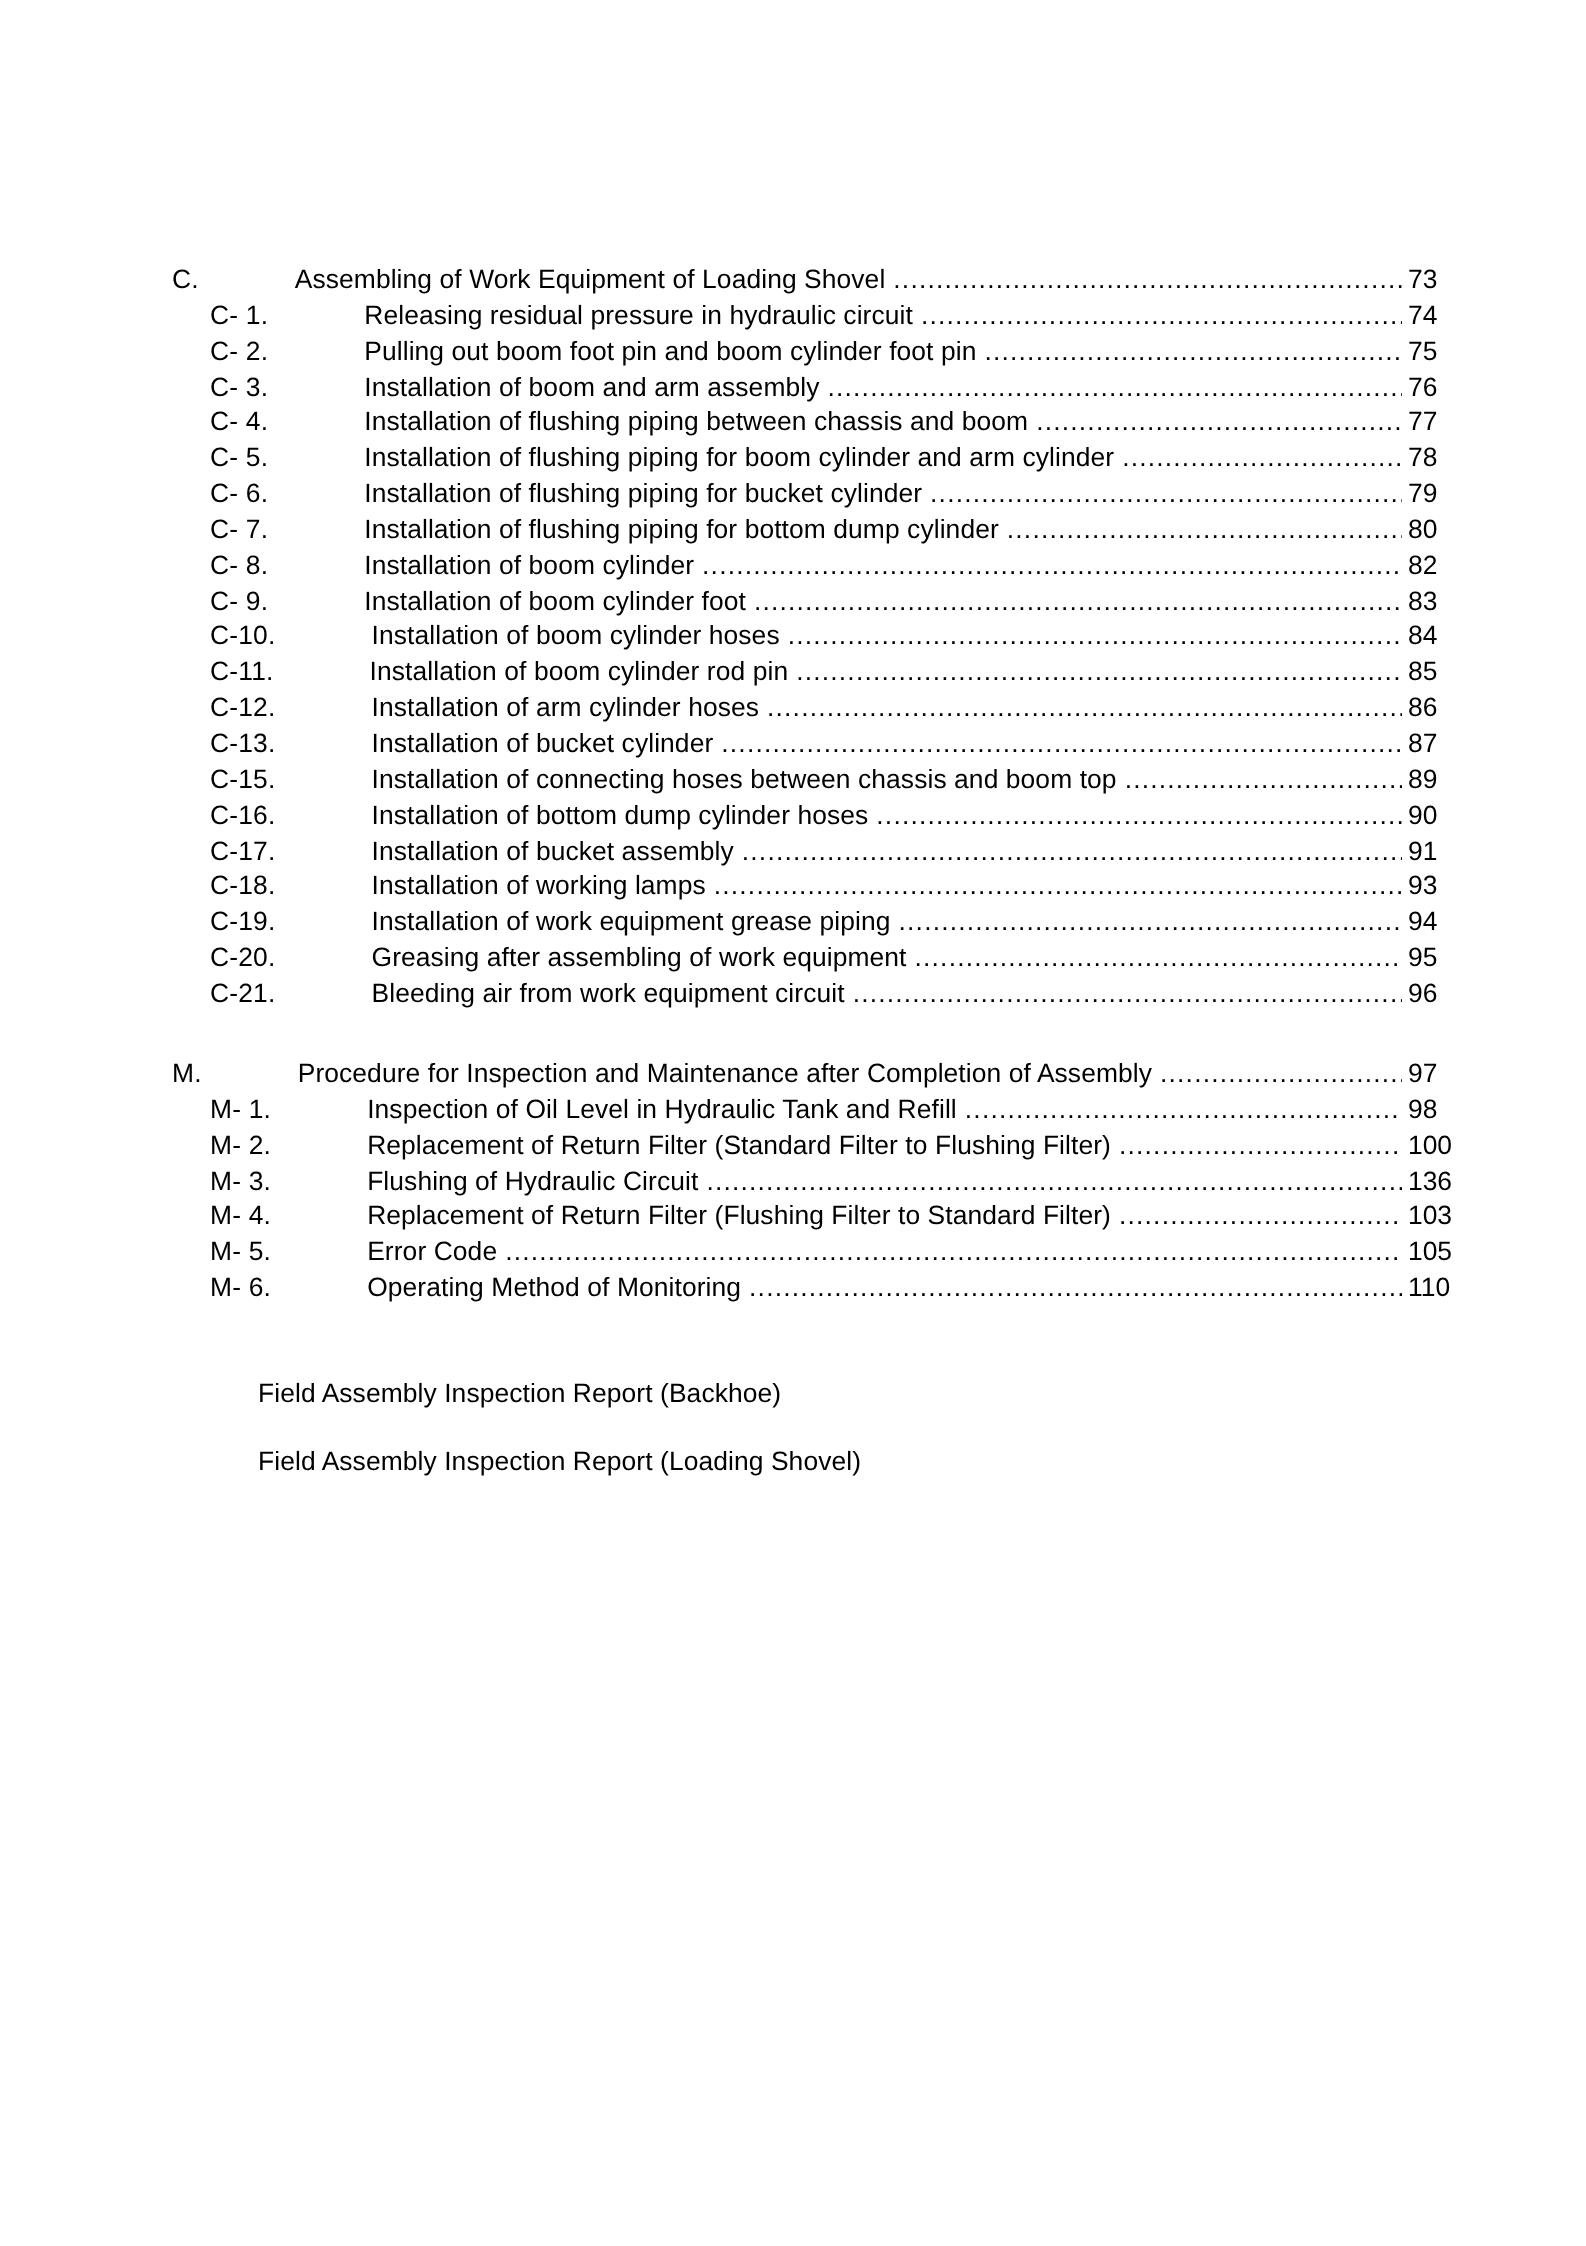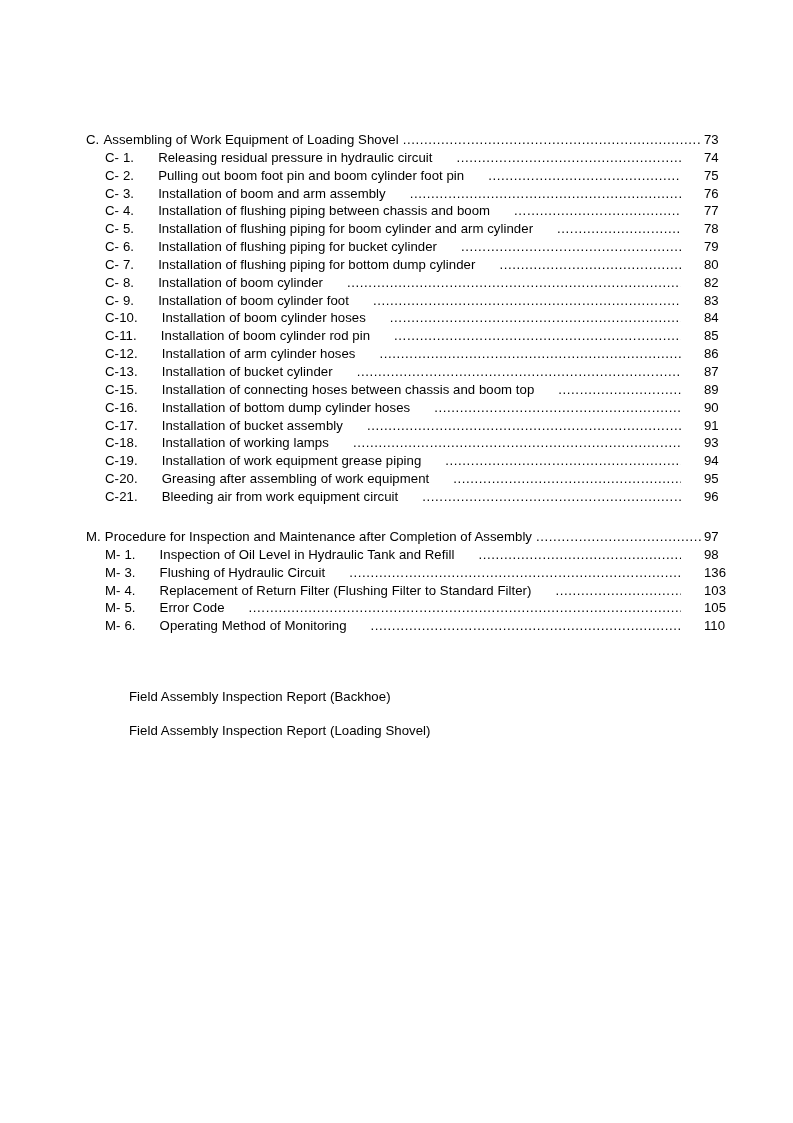--- a/index.html
+++ b/index.html
@@ -40,37 +40,37 @@
     font-size: 13.2px;
     line-height: 17.85px;
     white-space: nowrap;
   }
 
   .toc-row.section {
     padding-left: 0;
   }
   .toc-row.entry {
     padding-left: 19px;
-    gap: 20px;
   }
 
   .code {
     flex: 0 0 auto;
     letter-spacing: 0.1px;
   }
   .code .num {
     display: inline-block;
     min-width: 15px;
     text-align: right;
   }
 
   .title {
     flex: 0 0 auto;
     padding-left: 4px;
     letter-spacing: 0.05px;
+    margin-left: 44px;
   }
 
   .leader {
     flex: 1 1 auto;
     overflow: hidden;
     margin: 0 3px 0 4px;
     position: relative;
     height: 17.85px;
   }
   .leader::after {
@@ -258,20 +258,26 @@
         <span class="leader"></span>
         <span class="pageno">97</span>
       </div>
       <div class="toc-row entry">
         <span class="code">M-<span class="num">1.</span></span>
         <span class="title">Inspection of Oil Level in Hydraulic Tank and Refill</span>
         <span class="leader"></span>
         <span class="pageno">98</span>
       </div>
       <div class="toc-row entry">
+        <span class="code">M-<span class="num">2.</span></span>
+        <span class="title">Replacement of Return Filter (Standard Filter to Flushing Filter)</span>
+        <span class="leader"></span>
+        <span class="pageno">100</span>
+      </div>
+      <div class="toc-row entry">
         <span class="code">M-<span class="num">3.</span></span>
         <span class="title">Flushing of Hydraulic Circuit</span>
         <span class="leader"></span>
         <span class="pageno">136</span>
       </div>
       <div class="toc-row entry">
         <span class="code">M-<span class="num">4.</span></span>
         <span class="title">Replacement of Return Filter (Flushing Filter to Standard Filter)</span>
         <span class="leader"></span>
         <span class="pageno">103</span>

